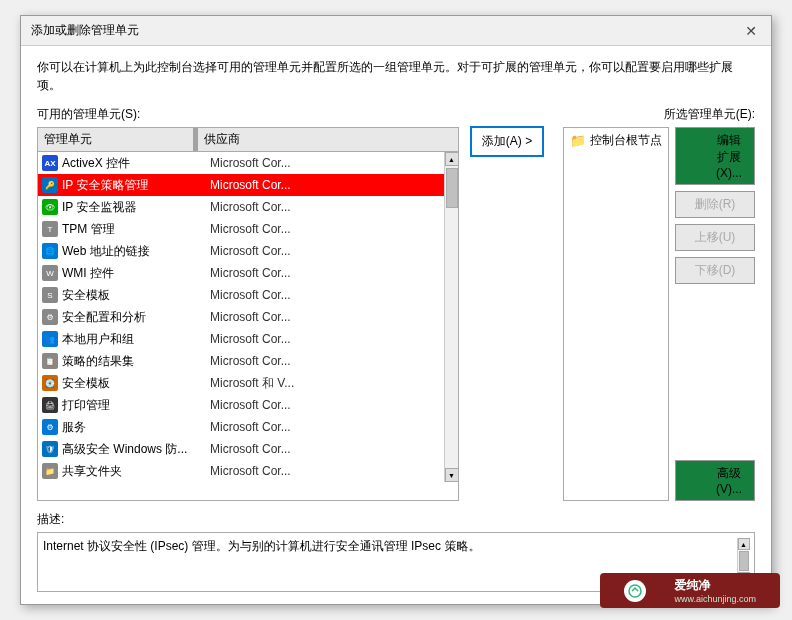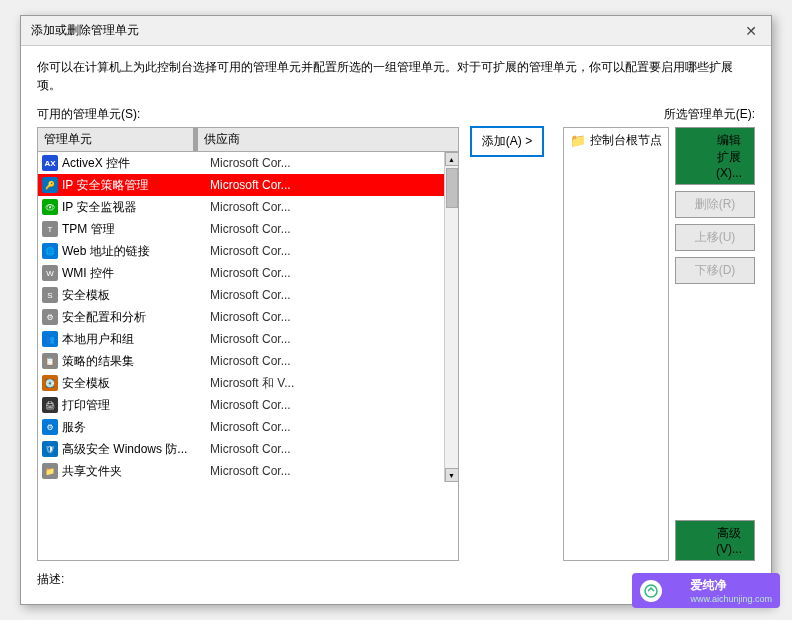--- a/index.html
+++ b/index.html
@@ -250,22 +250,22 @@
       background: #c0c0c0;
       border: 1px solid #aaa;
       margin: 1px auto;
     }
     .watermark {
       position: fixed;
       bottom: 12px;
       right: 12px;
       display: flex;
       align-items: center;
-      background: #8b5cf6;
-      padding: 4px 8px;
+      background: #7f1d1d;
+      padding: 4px 24px;
       border-radius: 4px;
       gap: 22px;
     }
     .watermark-icon {
       width: 22px;
       height: 22px;
       background: #fff;
       border-radius: 50%;
       margin-right: 6px;
       display: flex;
@@ -468,20 +468,30 @@
             <button class="action-btn" disabled="">下移(D)</button>
             <div class="spacer"></div>
             <button class="action-btn enabled">高级(V)...</button>
           </div>
         </div>
       </div>
     </div>
 
     <div class="description-area">
       <div class="description-label">描述:</div>
+      <div class="description-box">
+        <div class="description-box-inner">Internet 协议安全性 (IPsec) 管理。为与别的计算机进行安全通讯管理 IPsec 策略。</div>
+        <div class="description-scrollbar">
+          <div class="scroll-btn">▲</div>
+          <div class="scroll-track">
+            <div class="scroll-thumb"></div>
+          </div>
+          <div class="scroll-btn">▼</div>
+        </div>
+      </div>
     </div>
   </div>
 </div>
 
 <div class="watermark">
   <div class="watermark-icon">
     <svg width="14" height="14" viewBox="0 0 14 14">
       <circle cx="7" cy="7" r="6" fill="none" stroke="#2db87d" stroke-width="1.5"></circle>
       <path d="M4 7 L7 4 L10 7" fill="none" stroke="#2db87d" stroke-width="1.5"></path>
     </svg>

